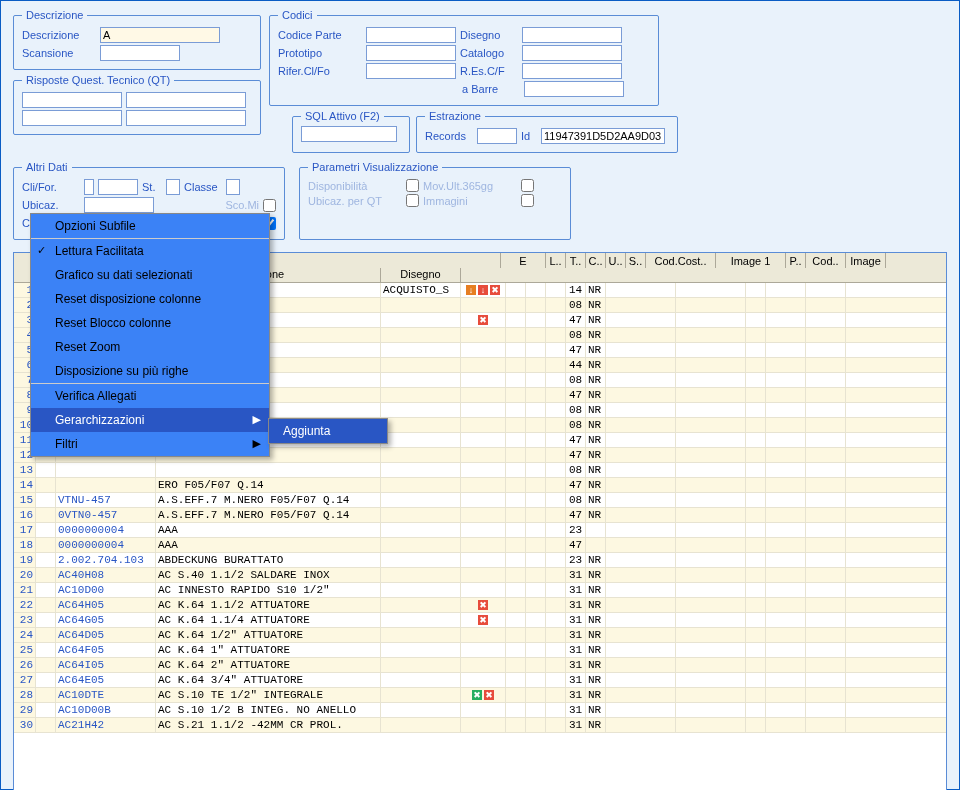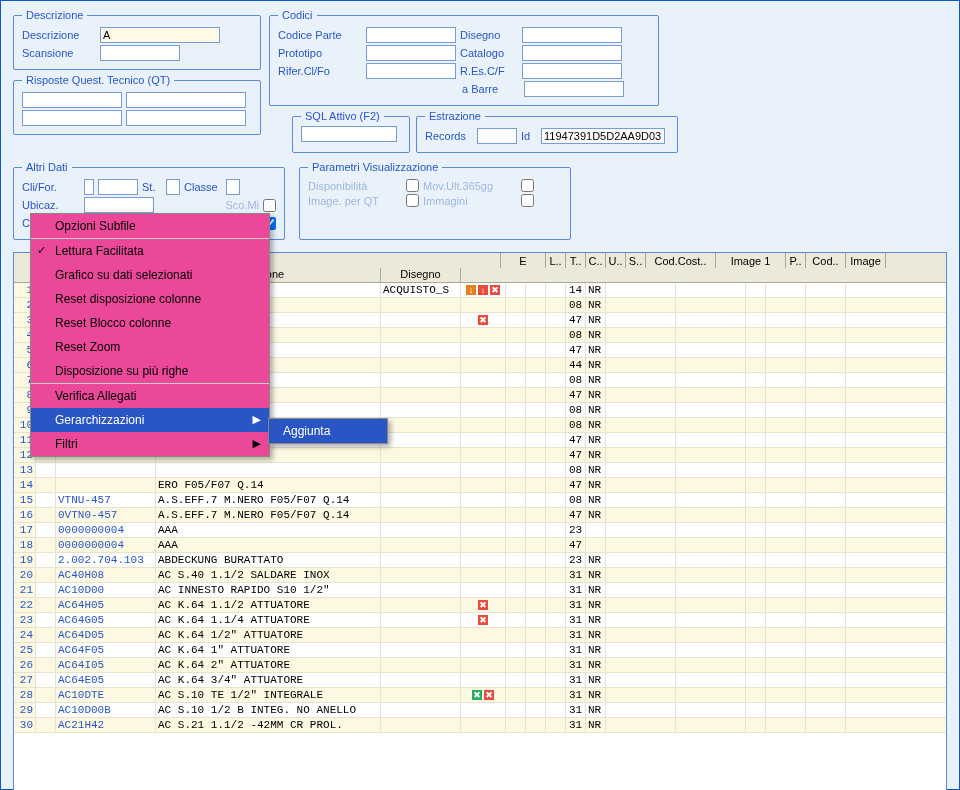--- a/index.html
+++ b/index.html
@@ -44,21 +44,21 @@
 .cell { border-right: 1px solid #e7e3d1; padding: 0 2px; overflow: hidden; white-space: nowrap; font-size: 11px; line-height: 15px; font-family: 'Courier New', monospace; }
 .cell.num { color: #2956c4; text-align: right; background: #fdf8e1; }
 .cell.art { color: #2956c4; font-family: 'Courier New', monospace; }
 .cell.center { text-align: center; }
 
 .w-num { width: 22px; } .w-f { width: 20px; } .w-art { width: 100px; }
 .w-desc { width: 225px; } .w-dis { width: 80px; } .w-e { width: 45px; }
 .w-l { width: 20px; } .w-t { width: 20px; } .w-c { width: 20px; } .w-u { width: 20px; } .w-s { width: 20px; }
 .w-cod { width: 70px; } .w-img { width: 70px; } .w-p { width: 20px; } .w-cod2 { width: 40px; } .w-img2 { width: 40px; }
 
-.context-menu { position: absolute; left: 30px; top: 213px; width: 240px; background: #ec4899; border: 1px solid #888; box-shadow: 3px 3px 5px rgba(0,0,0,0.3); z-index: 100; }
+.context-menu { position: absolute; left: 30px; top: 213px; width: 240px; background: #3b82f6; border: 1px solid #888; box-shadow: 3px 3px 5px rgba(0,0,0,0.3); z-index: 100; }
 .menu-item { padding: 5px 24px; font-size: 12px; cursor: default; position: relative; }
 .menu-item.sep { border-top: 1px solid #ccc; }
 .menu-item.highlight { background: #2956c4; color: #fff; }
 .menu-item .arrow { position: absolute; right: 8px; top: 5px; }
 .menu-item .check { position: absolute; left: 6px; top: 5px; }
 
 .submenu { position: absolute; left: 268px; top: 418px; width: 120px; background: #6d28d9; border: 1px solid #888; box-shadow: 3px 3px 5px rgba(0,0,0,0.3); z-index: 101; }
 .submenu .menu-item { padding: 5px 14px; }
 .submenu .menu-item.highlight { background: #2956c4; color: #fff; }
 
@@ -176,21 +176,21 @@
       </fieldset>
       <fieldset class="fs-param">
         <legend>Parametri Visualizzazione</legend>
         <div class="row">
           <span class="ro-label" style="min-width:94px">Disponibilità</span>
           <input type="checkbox" style="">
           <span class="ro-label" style="min-width:94px">Mov.Ult.365gg</span>
           <input type="checkbox" style="">
         </div>
         <div class="row">
-          <span class="ro-label" style="min-width:94px">Image. per QT</span>
+          <span class="ro-label" style="min-width:94px">Ubicaz. per QT</span>
           <input type="checkbox" style="">
           <span class="ro-label" style="min-width:94px">Immagini</span>
           <input type="checkbox" style="">
         </div>
       </fieldset>
     </div>
   </div>
 
   <div class="grid-wrap">
     <div style="display:flex;background:#ece9d8;">

